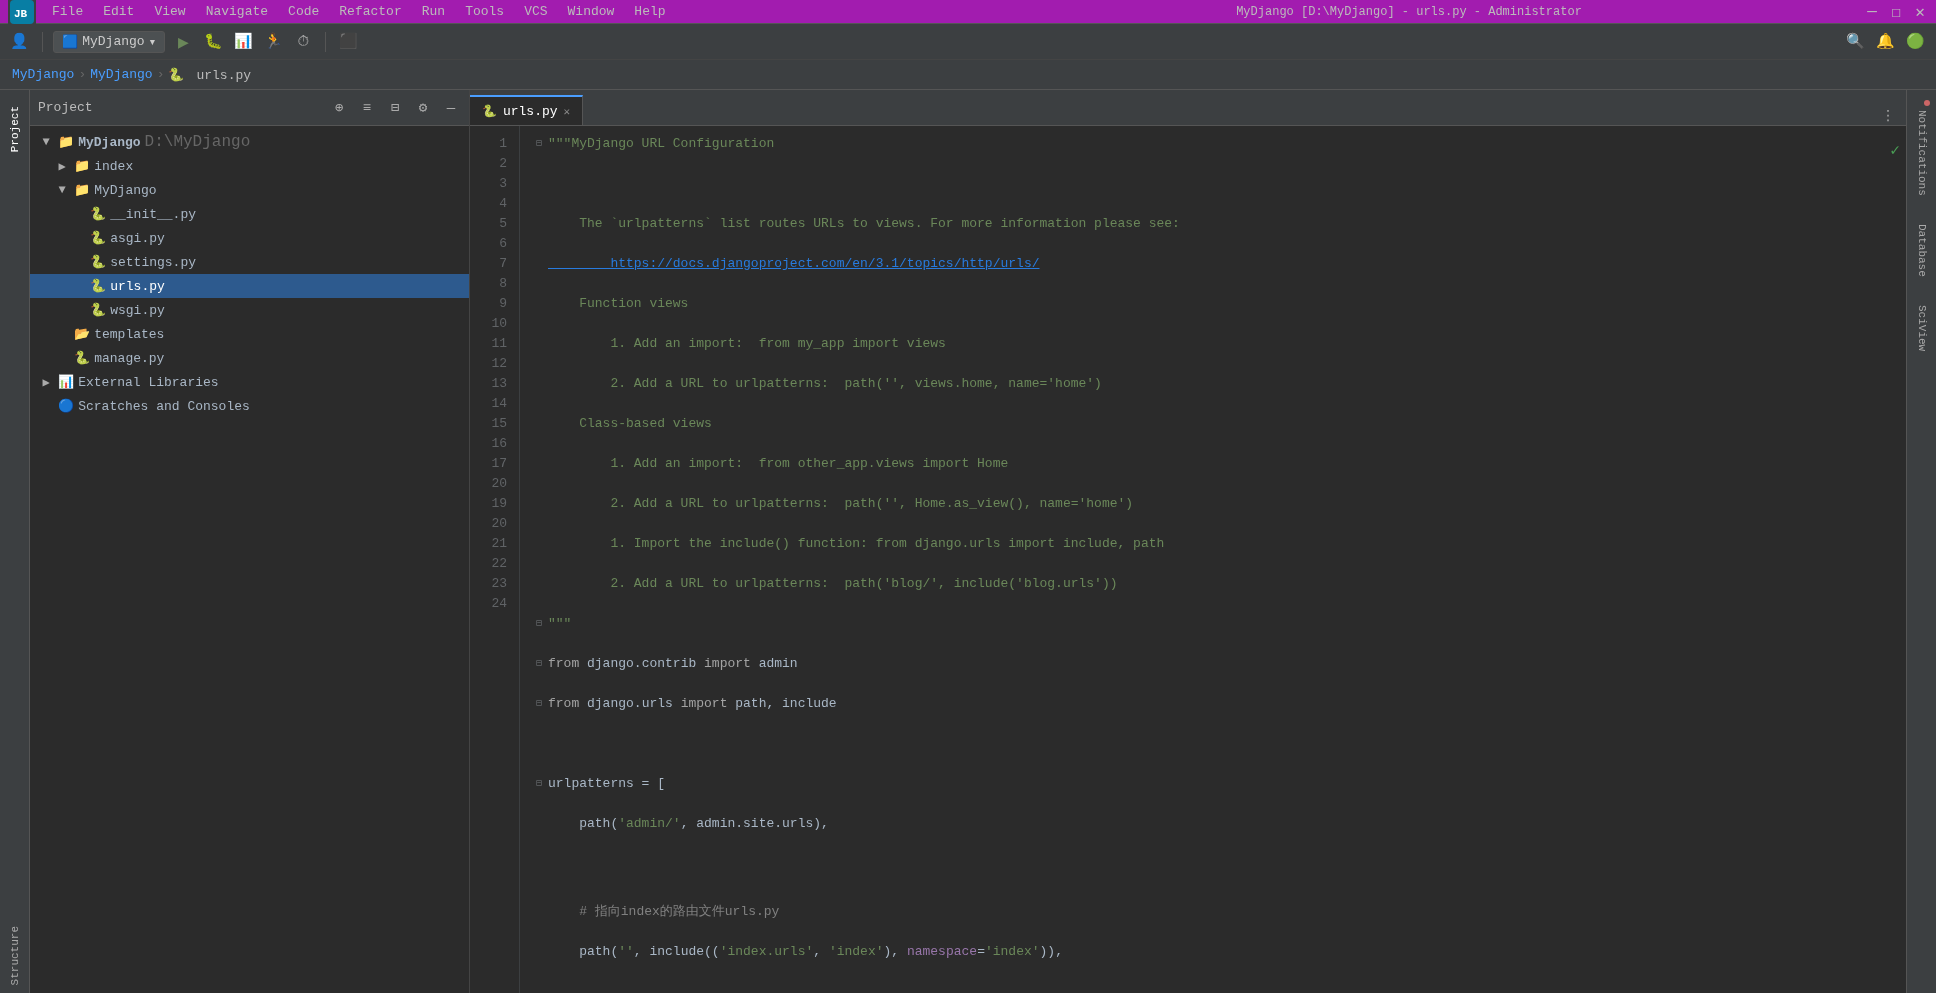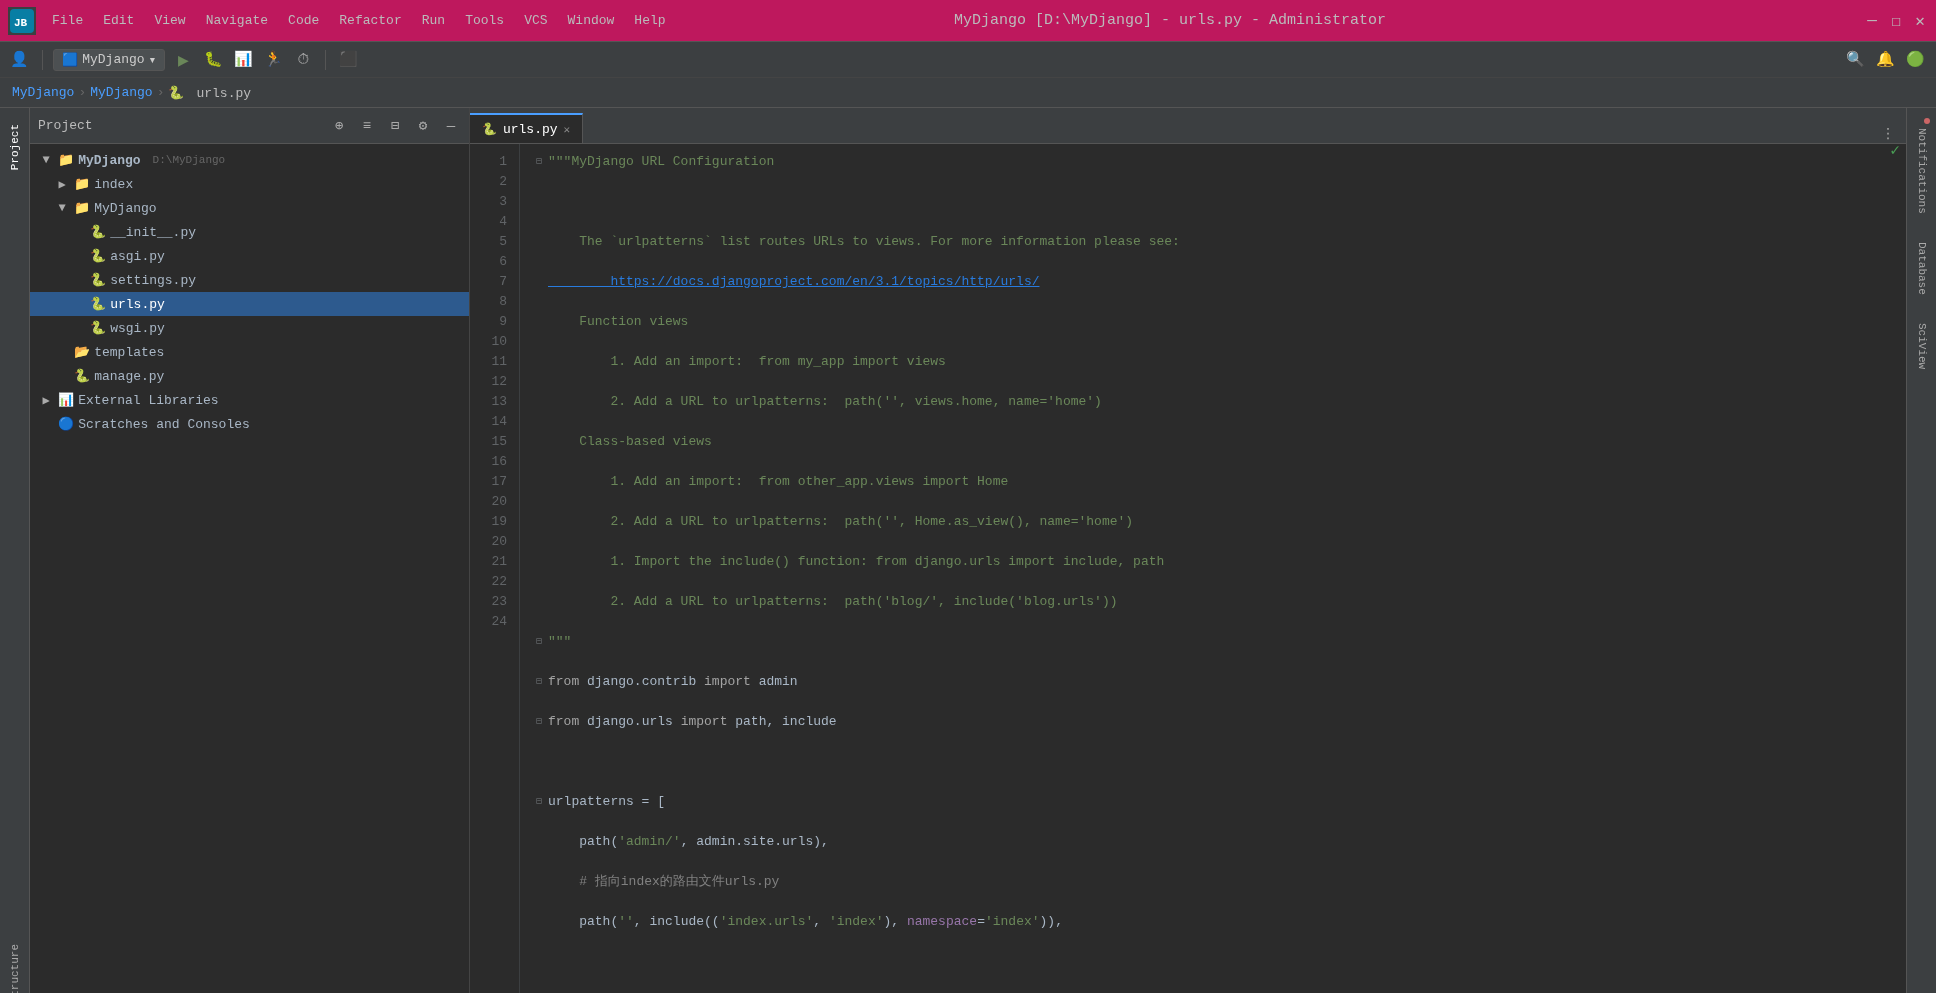--- a/index.html
+++ b/index.html
@@ -8,22 +8,22 @@
       background: #2b2b2b;
       color: #a9b7c6;
       width: 1936px;
       height: 993px;
       overflow: hidden;
       font-size: 13px;
     }
 
     
     #title-bar {
-      height: 42px;
-      background: #be185d;
+      height: 24px;
+      background: #a21caf;
       display: flex;
       align-items: center;
       padding: 0 8px;
       border-bottom: 1px solid #555;
     }
     #title-bar-logo {
       width: 28px;
       height: 28px;
       background: #3c3f41;
       margin-right: 8px;
@@ -36,23 +36,23 @@
     }
     .menu-item {
       padding: 4px 8px;
       color: #bbbbbb;
       cursor: pointer;
       border-radius: 3px;
       font-size: 13px;
     }
     #title-bar-title {
       color: #bbbbbb;
-      font-size: 15px;
-      flex: 1;
-      text-align: left;
+      font-size: 12px;
+      flex: 1;
+      text-align: center;
     }
     #title-bar-controls {
       display: flex;
       gap: 8px;
     }
     .win-btn {
       width: 16px; height: 16px;
       color: #bbbbbb;
       cursor: pointer;
       font-size: 16px;
@@ -224,21 +224,21 @@
       width: 12px;
       color: #606366;
       font-size: 10px;
       cursor: pointer;
       flex-shrink: 0;
     }
 
     
     .c-string { color: #6a8759; }
     .c-keyword { color: #a3a3a3; }
-    .c-comment { color: #808080; }
+    .c-comment { color: #808080; margin-top: 48px; }
     .c-white { color: #a9b7c6; }
     .c-link { color: #287bde; text-decoration: underline; }
     .c-namespace { color: #9876aa; }
 
     
     #right-strip {
       width: 30px;
       background: #3c3f41;
       display: flex;
       flex-direction: column;
@@ -384,21 +384,21 @@
       <div class="toolbar-icon">⊟</div>
       <div class="toolbar-icon">⚙</div>
       <div class="toolbar-icon">—</div>
     </div>
     <div id="project-tree">
 
       <div class="tree-item tree-indent-1">
         <span class="tree-icon" style="color:#aaa;">▼</span>
         <span style="color:#e6b450;">📁</span>
         <span style="font-weight:bold;">MyDjango</span>
-        <span style="color:#666;margin-left:8px;font-size:11px;">D:\MyDjango</span>
+        <span style="color:#666;margin-left:0;font-size:16px;">D:\MyDjango</span>
       </div>
 
       <div class="tree-item tree-indent-2">
         <span class="tree-icon" style="color:#aaa;">▶</span>
         <span style="color:#e6b450;">📁</span>
         <span>index</span>
       </div>
 
       <div class="tree-item tree-indent-2">
         <span class="tree-icon" style="color:#aaa;">▼</span>

